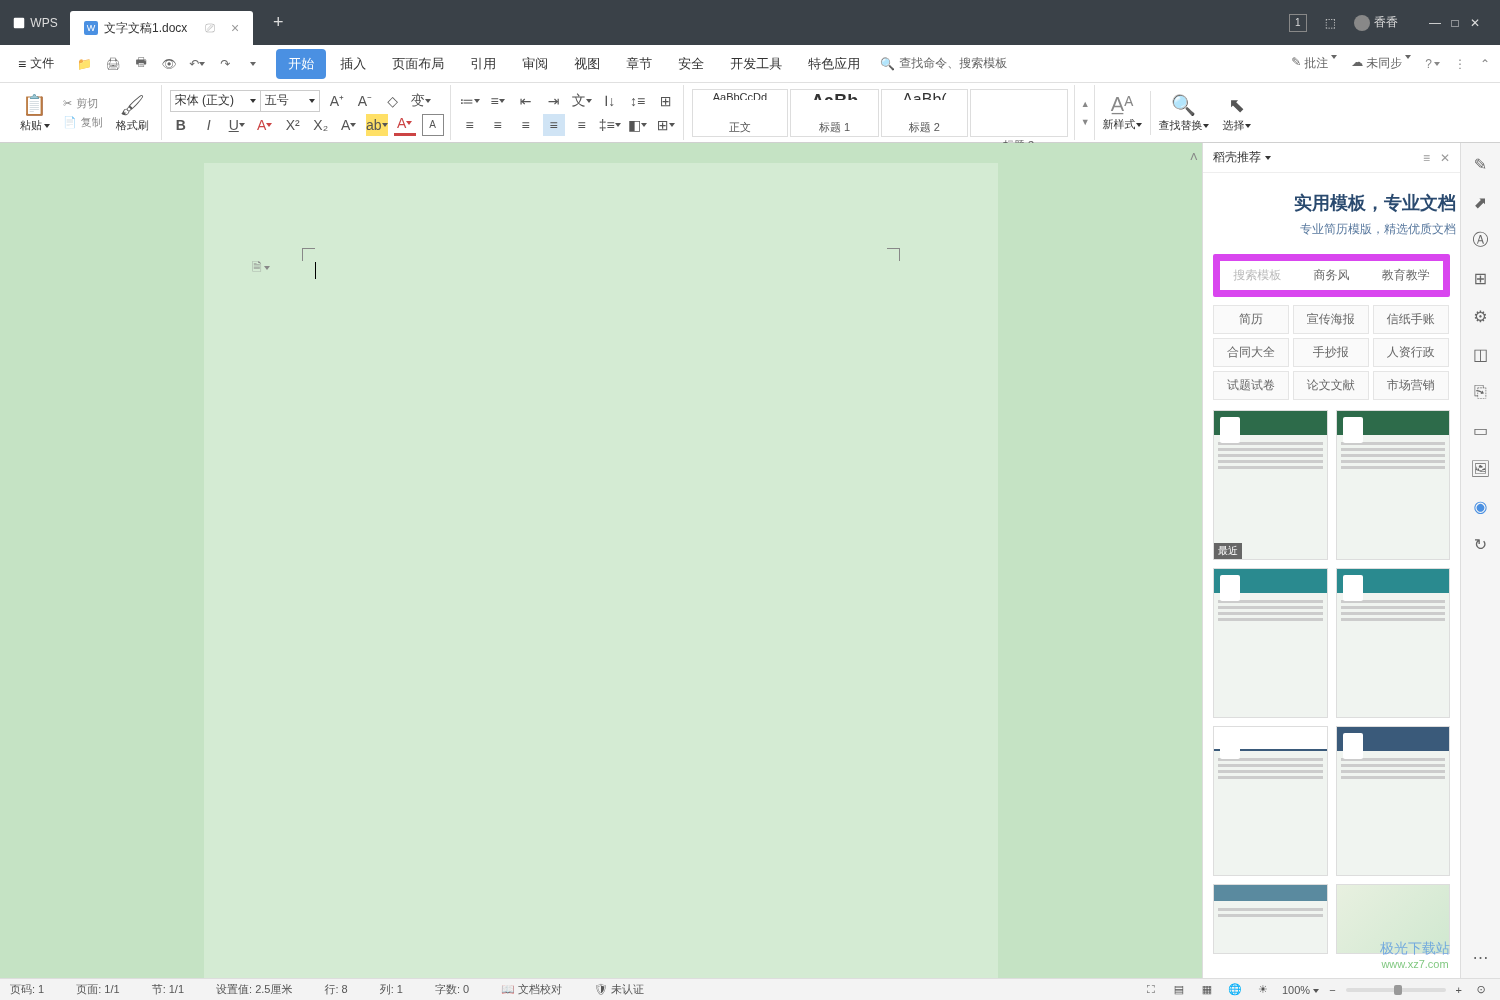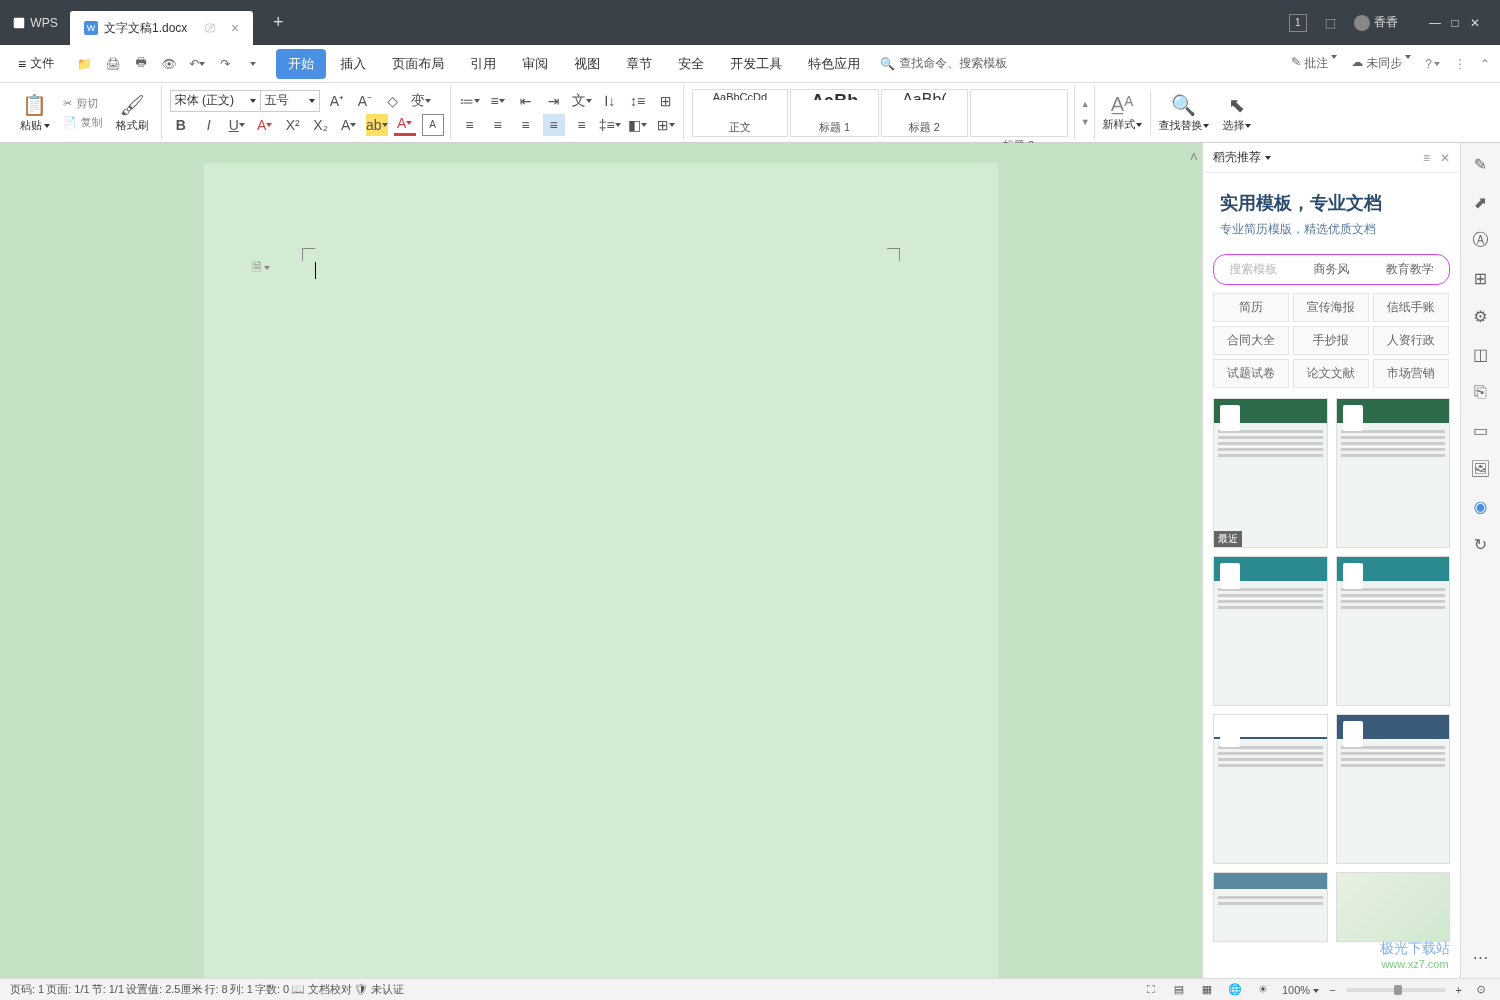--- a/index.html
+++ b/index.html
@@ -52,24 +52,24 @@
 .page-corner{position:absolute;width:13px;height:13px;border:1px solid #888}
 .pc-tl{top:85px;left:98px;border-right:none;border-bottom:none}
 .pc-tr{top:85px;right:98px;border-left:none;border-bottom:none}
 .cursor{position:absolute;top:99px;left:111px;width:1px;height:17px;background:#000}
 .doc-badge{position:absolute;top:96px;left:48px;width:18px;height:18px;display:flex;align-items:center;gap:2px;color:#888}
 
 
 .sidepanel{width:258px;background:#fff;border-left:1px solid #ddd;display:flex;flex-direction:column}
 .sp-header{height:30px;border-bottom:1px solid #eee;display:flex;align-items:center;justify-content:space-between;padding:0 10px;font-size:12px}
 .sp-title{display:flex;align-items:center;gap:4px}
-.sp-hero{text-align:left;padding:18px 17px 8px}
+.sp-hero{text-align:right;padding:18px 4px 8px}
 .sp-hero-title{font-size:18px;font-weight:bold;color:#2a4a6f}
 .sp-hero-sub{font-size:12px;color:#5a7a9f;margin-top:6px}
-.sp-tabs{display:flex;margin:8px 10px;border:1px solid #d946ef;border-radius:13px}
+.sp-tabs{display:flex;margin:8px 10px;border:7px solid #d946ef;border-radius:2px}
 .sp-tab{flex:1;text-align:center;padding:6px 0;cursor:pointer;font-size:12px;color:#666}
 .sp-tab.placeholder{color:#bbb}
 .sp-cats{display:flex;flex-wrap:wrap;gap:4px;padding:0 10px;margin-bottom:6px}
 .sp-cat{width:calc(33.3% - 3px);border:1px solid #e5e5e5;text-align:center;padding:5px 0;cursor:pointer;font-size:12px;color:#666;background:#fafafa}
 .sp-grid{flex:1;overflow:auto;padding:4px 10px;display:flex;flex-wrap:wrap;gap:8px;align-content:flex-start}
 .tpl{width:calc(50% - 4px);height:150px;background:#f0f4f0;border:1px solid #ddd;position:relative;overflow:hidden}
 .tpl-head{height:24px;background:#2d6b4a}
 .tpl-body{padding:4px}
 .tpl-line{height:3px;background:#ccc;margin:3px 0}
 .tpl-photo{position:absolute;top:6px;left:6px;width:20px;height:26px;background:#fff;border-radius:2px}
@@ -77,21 +77,21 @@
 .tpl.teal .tpl-head{background:#2a8a8f}
 .tpl.blue .tpl-head{background:#3a5a7a}
 .tpl.leaves{background:linear-gradient(135deg,#e8f0e0,#d0e8d0)}
 
 
 .rightrail{position:absolute;top:143px;right:0;width:40px;bottom:22px;background:#f5f5f5;border-left:1px solid #ddd;display:flex;flex-direction:column;align-items:center;padding-top:10px;gap:16px}
 .rail-icon{width:22px;height:22px;display:flex;align-items:center;justify-content:center;cursor:pointer;color:#666;font-size:16px}
 .rail-icon.active{color:#4a90e2}
 
 
-.statusbar{position:absolute;bottom:0;left:0;right:0;height:22px;background:#f3f3f3;border-top:1px solid #ddd;display:flex;align-items:center;padding:0 10px;font-size:11px;color:#555;gap:2px}
+.statusbar{position:absolute;bottom:0;left:0;right:0;height:22px;background:#f3f3f3;border-top:1px solid #ddd;display:flex;align-items:center;padding:0 10px;font-size:11px;color:#555;gap:32px}
 .status-right{margin-left:auto;display:flex;align-items:center;gap:10px}
 .view-btn{width:18px;height:18px;display:flex;align-items:center;justify-content:center;cursor:pointer}
 .zoom-slider{width:100px;height:4px;background:#ddd;position:relative;border-radius:2px}
 .zoom-thumb{position:absolute;left:48%;top:-3px;width:8px;height:10px;background:#999;border-radius:2px}
 
 
 .watermark{position:absolute;bottom:30px;right:50px;text-align:center;pointer-events:none;opacity:0.7}
 .wm-text{font-size:14px;color:#4a90e2;font-weight:normal}
 .wm-url{font-size:11px;color:#4ab04a}
 

